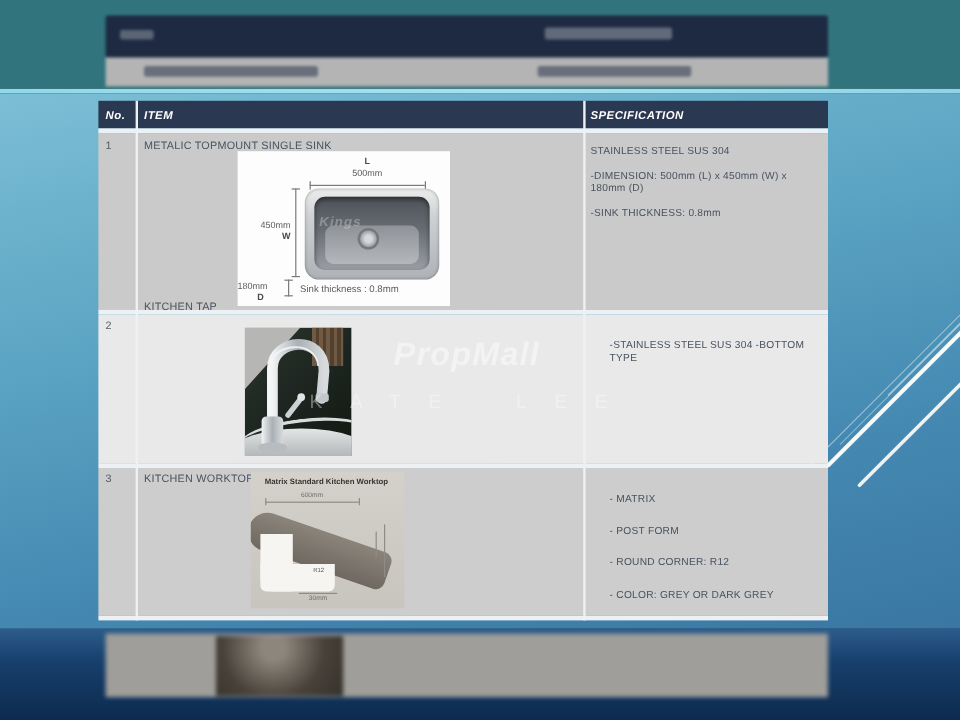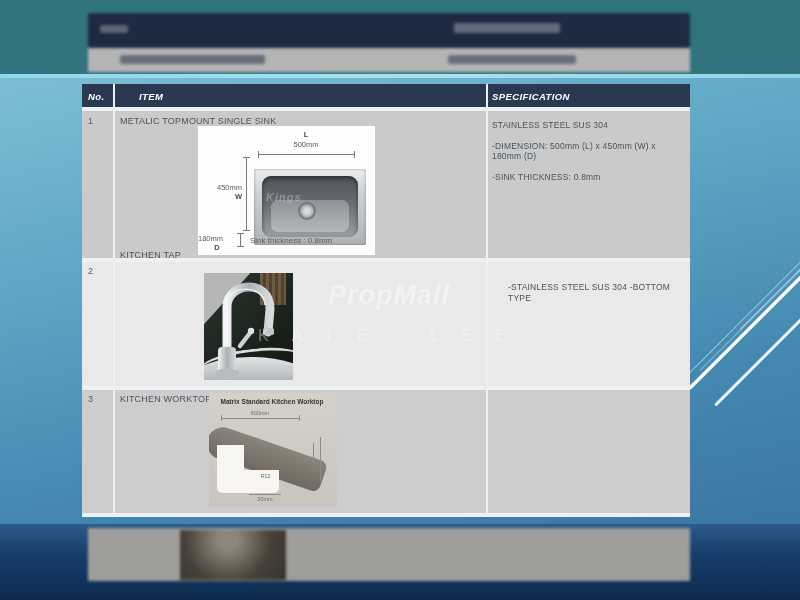--- a/index.html
+++ b/index.html
@@ -45,21 +45,21 @@
         color:#49535f;letter-spacing:.2px;}
   .spec .para{margin:0 0 10px 0;}
   .spec .line{margin:16px;}
 
   
   .sink-img{left:198px;top:126px;width:177px;height:129px;background:#fdfdfd;overflow:hidden;}
   .sink-img .lab{position:absolute;font-size:7.5px;color:#5c5c5c;}
   .sink-img .bold{font-weight:bold;color:#4a4a4a;}
   .dimh{position:absolute;height:1px;background:#7a7a7a;}
   .dimv{position:absolute;width:1px;background:#7a7a7a;}
-  .sink-photo{position:absolute;left:56px;top:43px;width:112px;height:76px;border-radius:2px;
+  .sink-photo{position:absolute;left:56px;top:31px;width:112px;height:76px;border-radius:12px;
       background:linear-gradient(180deg,#eceded 0%,#cfd2d5 30%,#aeb2b6 100%);
       box-shadow:inset 0 0 3px rgba(0,0,0,.35);}
   .sink-bowl{position:absolute;left:8px;top:7px;width:96px;height:61px;border-radius:9px;
       background:linear-gradient(180deg,#4e535a 0%,#686d73 45%,#9b9fa4 100%);
       box-shadow:inset 0 2px 4px rgba(0,0,0,.5);}
   .sink-floor{position:absolute;left:9px;top:24px;width:78px;height:32px;border-radius:7px;
       background:linear-gradient(180deg,#8f9398 0%,#b4b7bb 100%);}
   .sink-drain{position:absolute;left:36px;top:26px;width:14px;height:14px;border-radius:50%;
       border:2px solid #75797e;background:radial-gradient(circle,#d6d8da 0 30%,#9a9ea2 70%);}
   .kings-mark{position:absolute;left:12px;top:22px;font-size:11px;font-weight:bold;font-style:italic;
@@ -129,21 +129,21 @@
   </div>
 
   <div class="abs next-slide">
     <div class="abs next-body">
       <div class="abs next-img"></div>
     </div>
   </div>
 
   <div class="abs tbl-header">
     <div class="hcell" style="left:6px;">No.</div>
-    <div class="hcell" style="left:38px;margin-left:19px;">ITEM</div>
+    <div class="hcell" style="left:38px;">ITEM</div>
     <div class="hcell" style="left:410px;">SPECIFICATION</div>
   </div>
 
   <div class="abs rowgap" style="top:107px;"></div>
   <div class="abs row row-a" style="top:111px;height:147px;"></div>
   <div class="abs rowgap" style="top:258px;"></div>
   <div class="abs row row-b" style="top:262px;height:124px;"></div>
   <div class="abs rowgap" style="top:386px;"></div>
   <div class="abs row row-a" style="top:390px;height:123px;background:#cdcdcd;"></div>
   <div class="abs rowgap" style="top:513px;"></div>
@@ -212,20 +212,26 @@
       <rect x="59" y="55" width="11" height="7" rx="2" fill="#c2c7cb"></rect>
       <line x1="36" y1="73" x2="46" y2="60" stroke="#ccd1d4" stroke-width="4.5" stroke-linecap="round"></line>
       <circle cx="47" cy="58" r="3.2" fill="#e0e4e6"></circle>
       <rect x="14" y="74" width="18" height="26" rx="4" fill="url(#chr)"></rect>
       <ellipse cx="23" cy="100" rx="12" ry="4.5" fill="#b7bcc0"></ellipse>
     </svg>
   </div>
 
   <div class="cell-no" style="top:394px;">3</div>
   <div class="cell-item" style="top:394px;">KITCHEN WORKTOP</div>
+  <div class="spec" style="top:394px;width:195px;">
+    <p class="line">- MATRIX</p>
+    <p class="line">- POST FORM</p>
+    <p class="line">- ROUND CORNER: R12</p>
+    <p class="line">- COLOR: GREY OR DARK GREY</p>
+  </div>
 
   <div class="abs wt-img">
     <div class="wt-title">Matrix Standard Kitchen Worktop</div>
     <div class="wt-lab" style="left:12px;top:17px;width:78px;text-align:center;">600mm</div>
     <div class="wt-line" style="left:12px;top:25px;width:78px;height:1px;"></div>
     <div class="wt-line" style="left:12px;top:22px;width:1px;height:6px;"></div>
     <div class="wt-line" style="left:90px;top:22px;width:1px;height:6px;"></div>
 
     <div class="wt-slab"></div>
     <div class="wt-white-v"></div>

